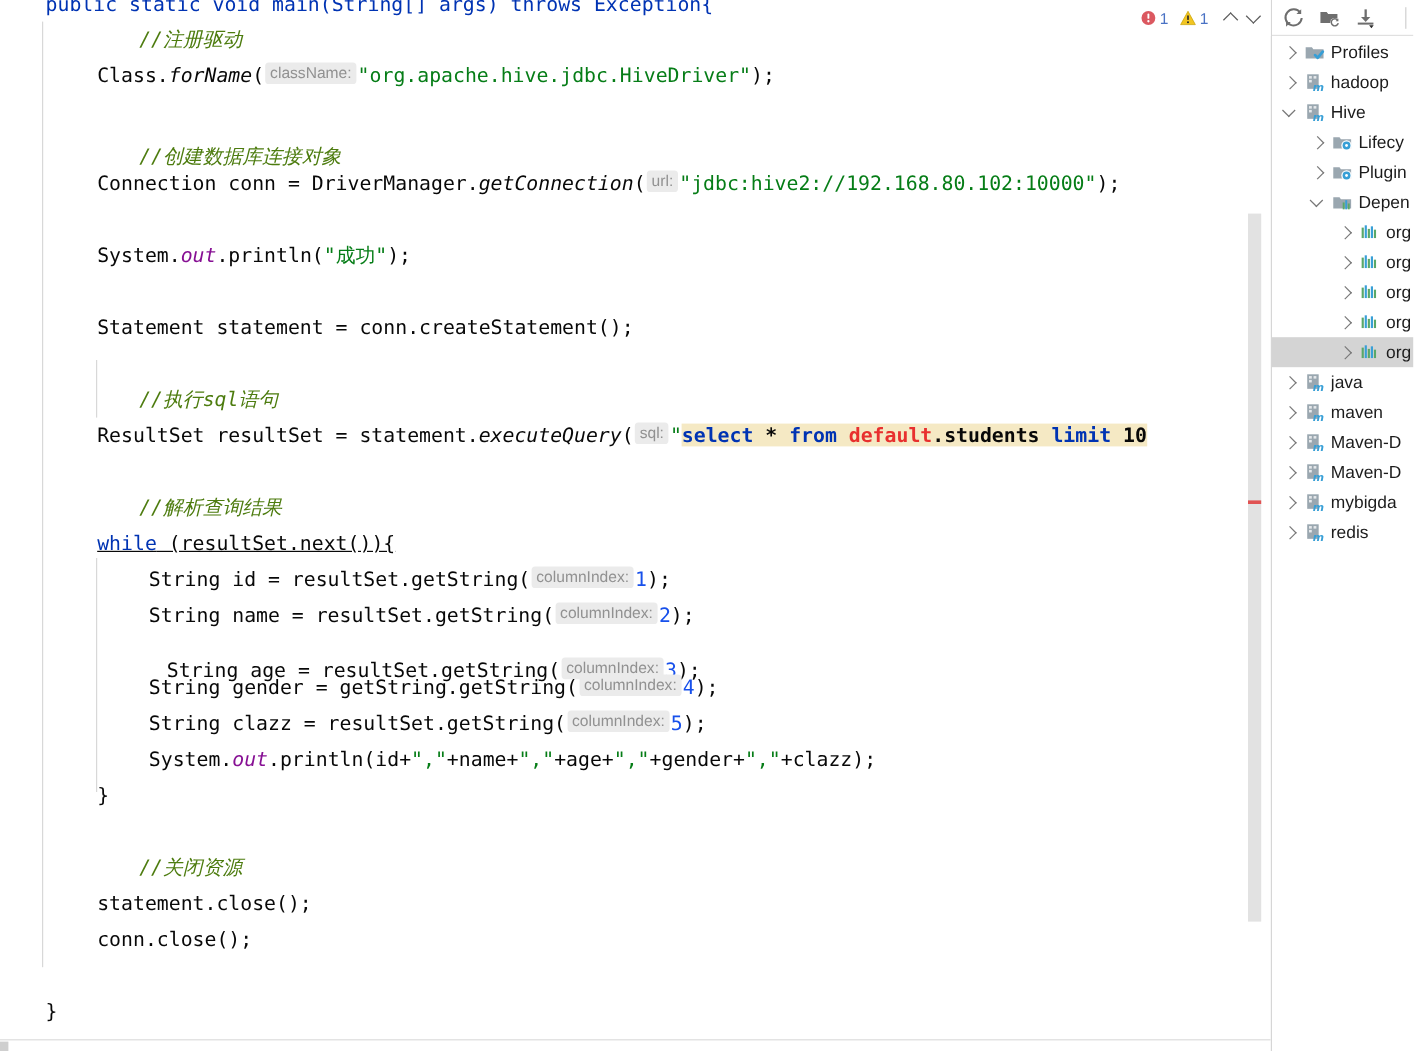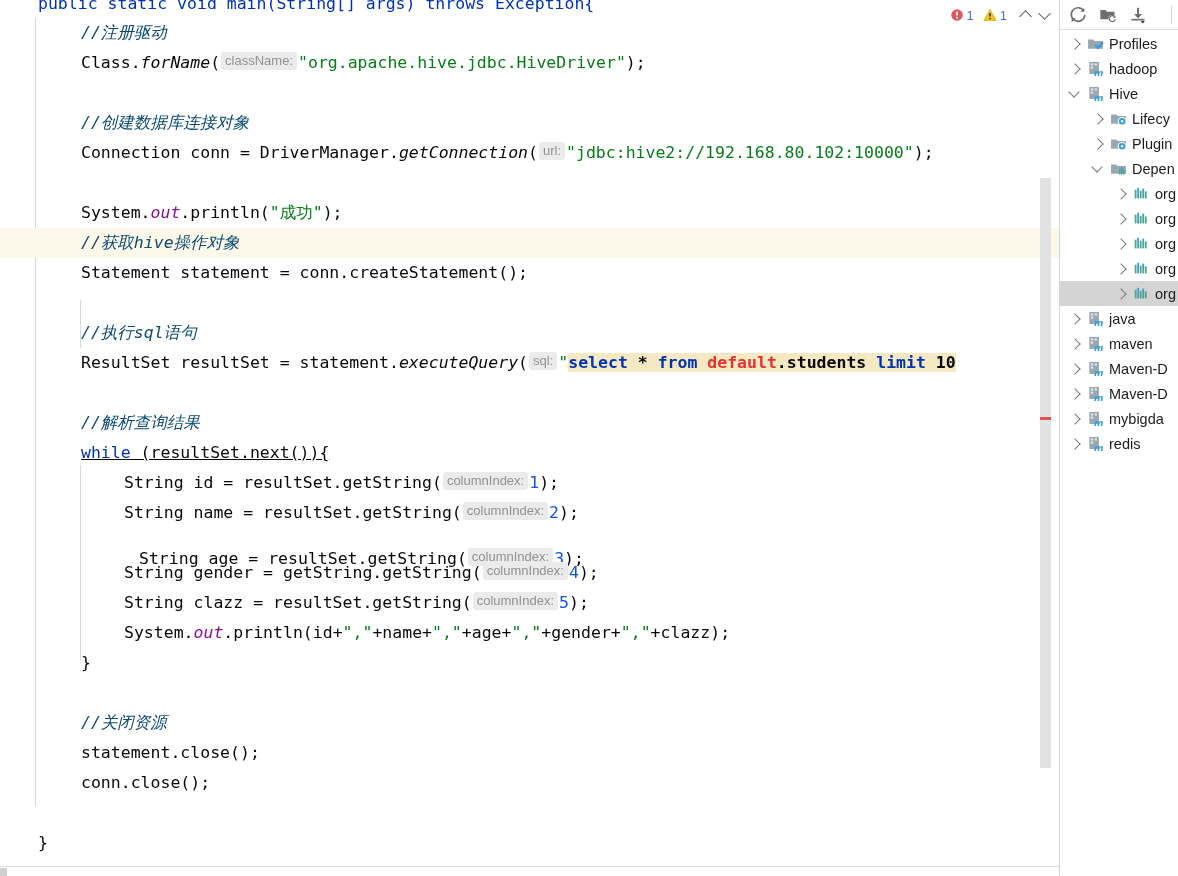--- a/index.html
+++ b/index.html
@@ -46,21 +46,21 @@
     color: #080808;
   }
   .code-line.caret-line { background: #fdf9ea; }
 
   .ind { display: inline-block; }
 
   
   .kw      { color: #0033b3; }
   .str     { color: #067d17; }
   .num     { color: #1750eb; }
-  .cmt     { color: #0c4a6e; font-style: italic; }
+  .cmt     { color: #4d7c0f; font-style: italic; margin-left: 35px; }
   .fld     { color: #871094; font-style: italic; margin-top: 12px; }
   .mth     { color: #080808; font-style: italic; }
   .sqlkw   { color: #0033b3; }
   .sqlid   { color: #e8302e; }
   .plain   { color: #080808; }
 
   
   .hint {
     display: inline-block;
     background: #ebebeb;
@@ -231,27 +231,26 @@
       <div class="indent-guide" style="left:35px; top:18px; height:788px;"></div>
       <div class="indent-guide" style="left:80px; top:300px; height:48px;"></div>
       <div class="indent-guide" style="left:80px; top:465px; height:195px;"></div>
 
       <div class="code-line" style="top:-11px;"><span class="ind" style="width:38px;"></span><span class="kw">public static void main(String[] args) throws Exception{</span></div>
 
       <div class="code-line" style="top:18px;"><span class="ind" style="width:81px;"></span><span class="cmt">//注册驱动</span></div>
 
       <div class="code-line" style="top:48px;"><span class="ind" style="width:81px;"></span><span class="plain">Class.</span><span class="mth">forName</span><span class="plain">(</span><span class="hint">className:</span><span class="str">"org.apache.hive.jdbc.HiveDriver"</span><span class="plain">);</span></div>
 
-      <div class="code-line" style="top:108px;"><span class="ind" style="width:81px;"></span><span class="cmt">//创建数据库连接对象</span></div>
+      <div class="code-line" style="top:116px;"><span class="ind" style="width:81px;"></span><span class="cmt">//创建数据库连接对象</span></div>
 
       <div class="code-line" style="top:138px;"><span class="ind" style="width:81px;"></span><span class="plain">Connection conn = DriverManager.</span><span class="mth">getConnection</span><span class="plain">(</span><span class="hint">url:</span><span class="str">"jdbc:hive2://192.168.80.102:10000"</span><span class="plain">);</span></div>
 
       <div class="code-line" style="top:198px;"><span class="ind" style="width:81px;"></span><span class="plain">System.</span><span class="fld">out</span><span class="plain">.println(</span><span class="str">"成功"</span><span class="plain">);</span></div>
 
-      <div class="code-line caret-line" style="top:228px;"><span class="ind" style="width:81px;"></span><span class="cmt">//获取hive操作对象</span></div>
 
       <div class="code-line" style="top:258px;"><span class="ind" style="width:81px;"></span><span class="plain">Statement statement = conn.createStatement();</span></div>
 
       <div class="code-line" style="top:318px;"><span class="ind" style="width:81px;"></span><span class="cmt">//执行sql语句</span></div>
 
       <div class="code-line" style="top:348px;"><span class="ind" style="width:81px;"></span><span class="plain">ResultSet resultSet = statement.</span><span class="mth">executeQuery</span><span class="plain">(</span><span class="hint">sql:</span><span class="str">"</span><span class="sqlband"><span class="sqlkw">select </span><span class="plain">* </span><span class="sqlkw">from </span><span class="sqlid">default</span><span class="plain">.students </span><span class="sqlkw">limit </span><span class="plain">10</span></span></div>
 
       <div class="code-line" style="top:408px;"><span class="ind" style="width:81px;"></span><span class="cmt">//解析查询结果</span></div>
 
       <div class="code-line" style="top:438px;text-decoration:underline;"><span class="ind" style="width:81px;"></span><span class="kw">while</span><span class="plain"> (resultSet.next()){</span></div>

